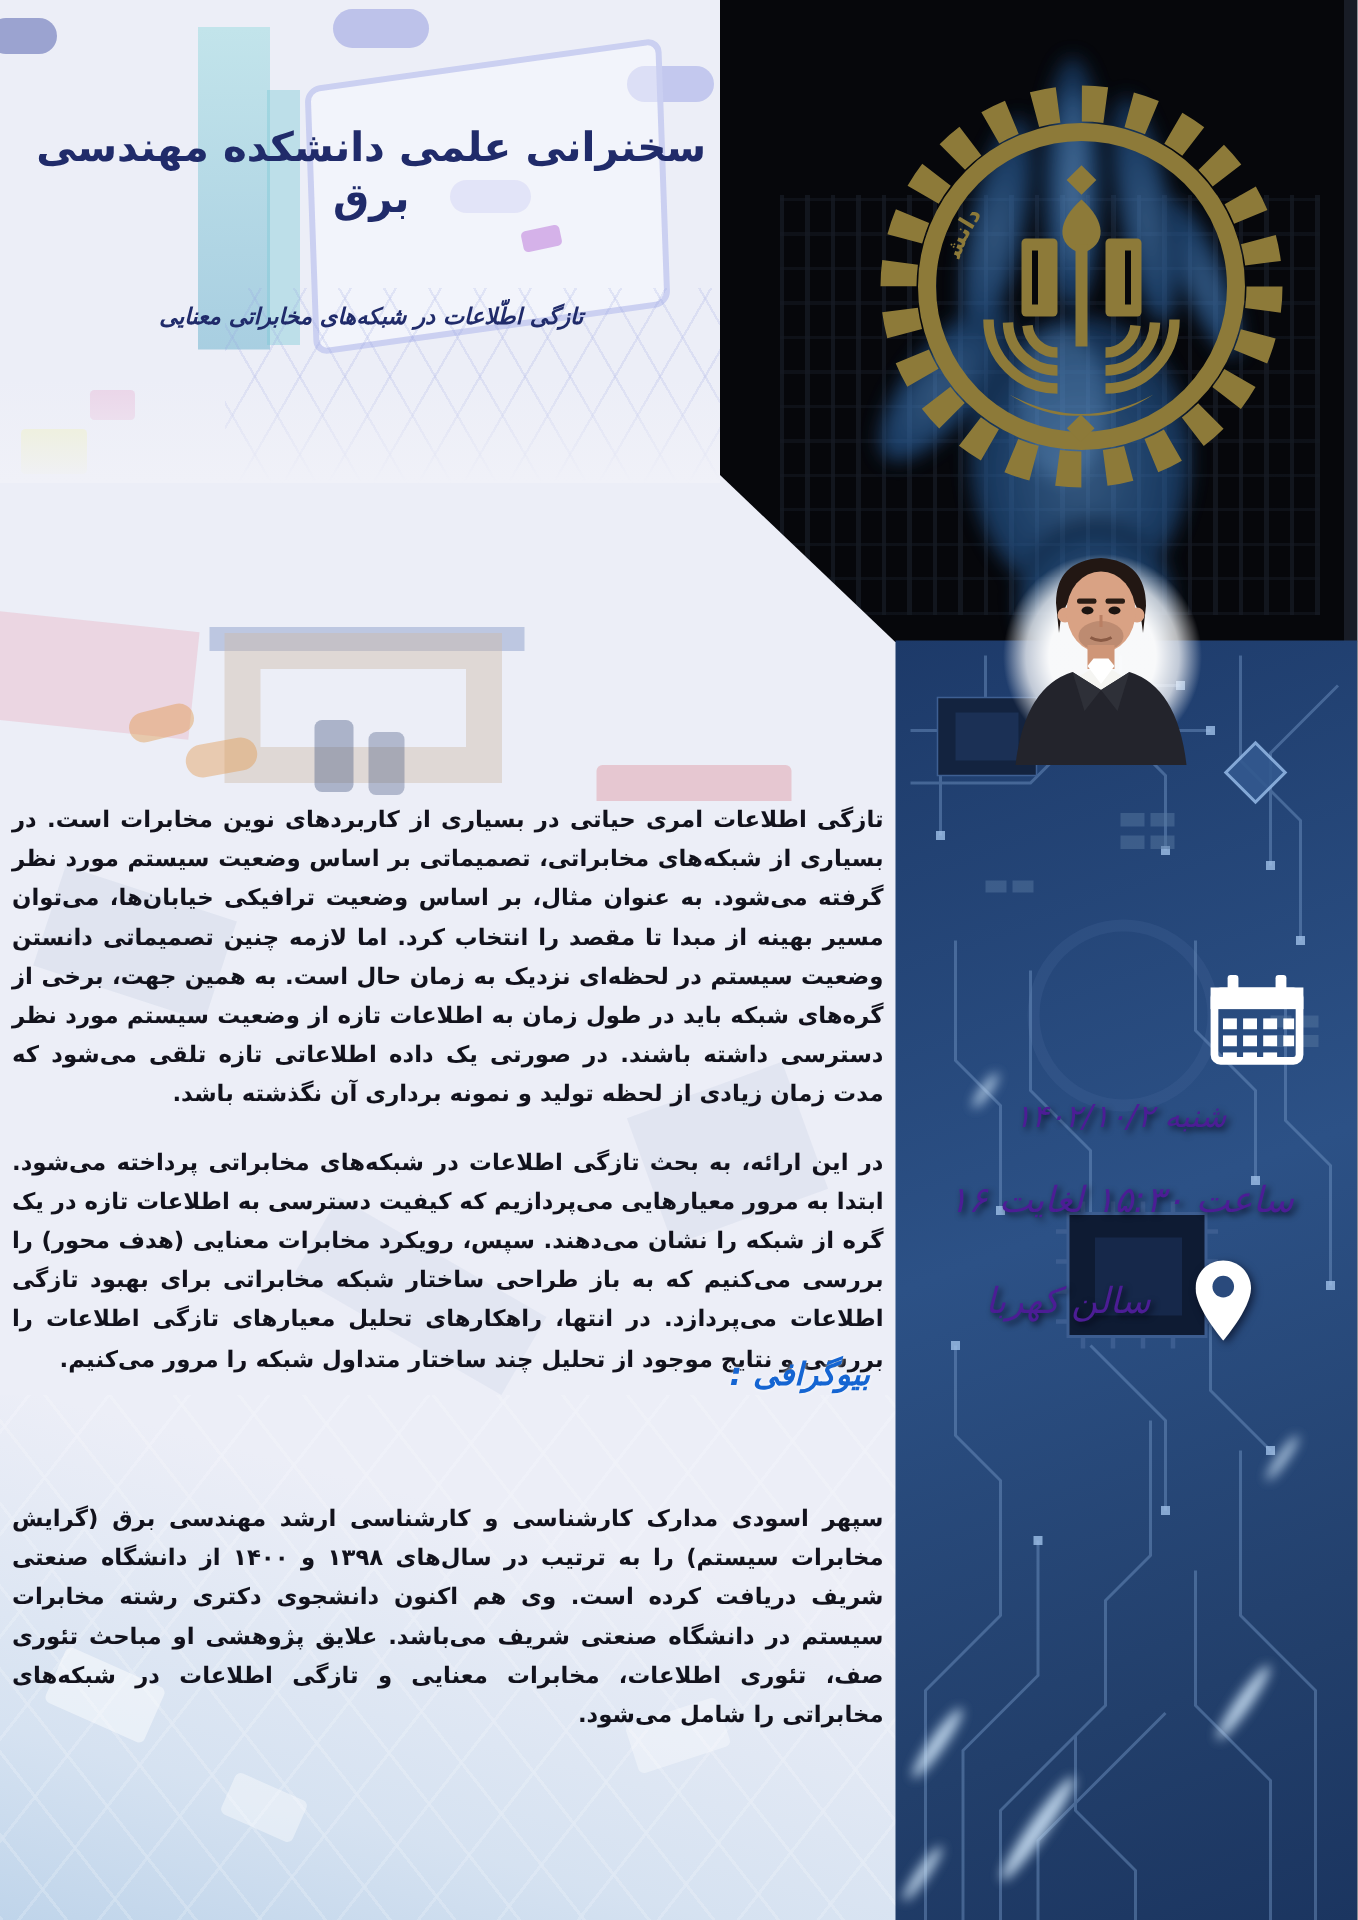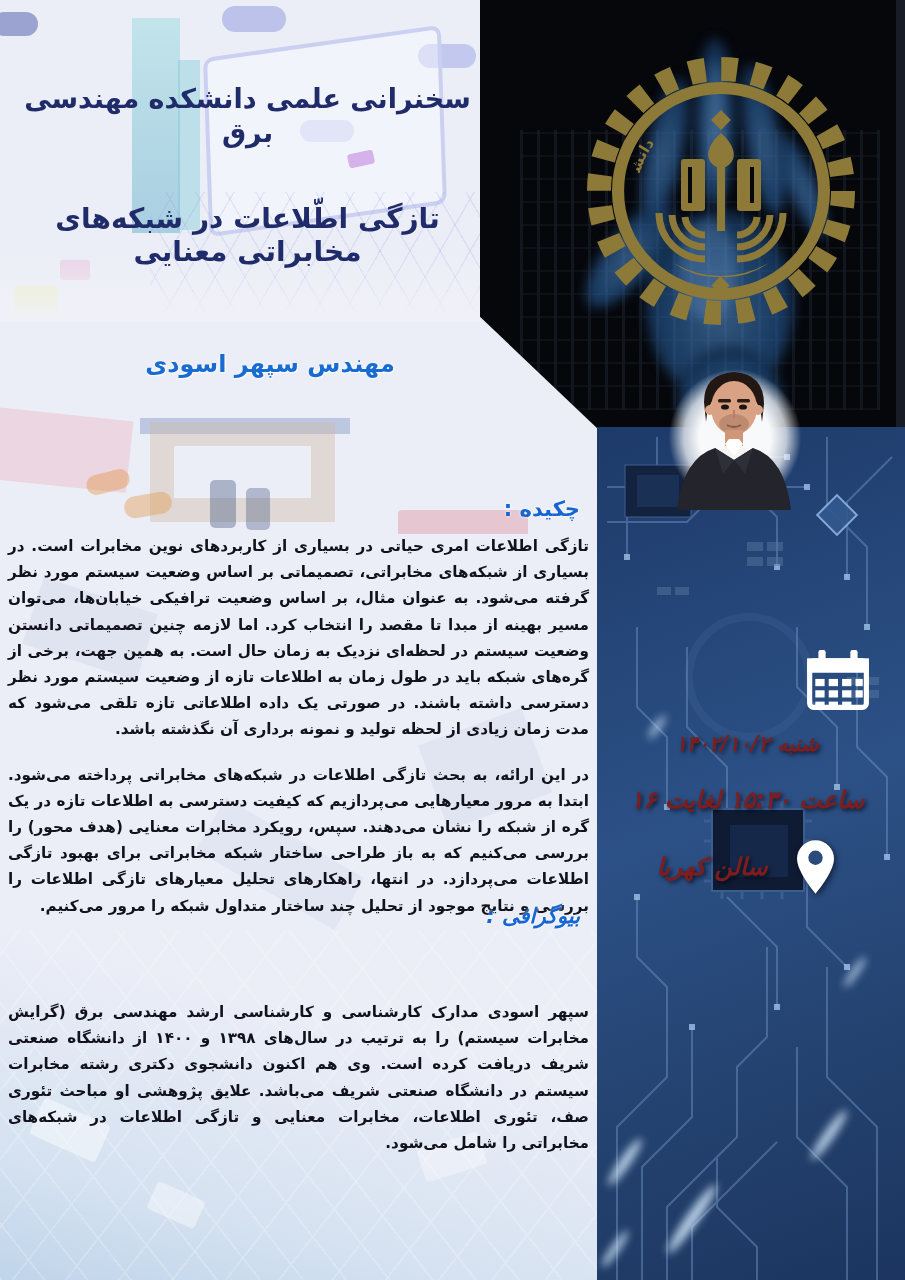--- a/index.html
+++ b/index.html
@@ -70,38 +70,38 @@
 
   
   .photo-glow{position:absolute;left:650px;top:350px;width:170px;height:175px;border-radius:50%;
     background:radial-gradient(closest-side,rgba(255,255,255,.97) 42%,rgba(255,255,255,.72) 60%,rgba(255,255,255,0) 78%);}
   .person-svg{position:absolute;left:667px;top:360px;width:134px;height:150px;}
 
   
   .fa{direction:rtl;}
   .header-block{position:absolute;left:0;top:82px;width:495px;text-align:center;color:#202b6a;}
   .title{font-size:27px;font-weight:bold;line-height:1.25;text-align:center;}
-  .subtitle{margin-top:52px;font-size:28px;font-weight:bold;}
+  .subtitle{margin-top:52px;font-size:15px;font-weight:bold;font-style:italic;}
   .name-block{position:absolute;left:20px;top:350px;width:500px;text-align:center;color:#186bd1;
     text-shadow:0 0 3px rgba(255,255,255,.95),1px 1px 0 rgba(255,255,255,.8);}
   .sp-name{font-size:24px;font-weight:bold;}
   .sp-role{margin-top:28px;font-size:21.5px;font-weight:bold;}
   .sec-head{position:absolute;left:0;width:580px;text-align:right;color:#1565d2;font-size:21px;font-weight:bold;
     text-shadow:0 0 3px rgba(255,255,255,.9);}
   .abstract-head{top:497px;}
   .bio-head{top:904px;font-style:italic;}
   .bodytext{position:absolute;left:8px;width:581px;color:#12121c;font-size:15.2px;font-weight:bold;
     line-height:26.2px;text-align:justify;}
   .bodytext p{margin:0;}
   .bodytext p + p{margin-top:19px;}
   .abstract-body{top:533px;}
   .bio-body{top:999px;}
 
   
-  .ev{position:absolute;color:#7f1d1d;font-weight:bold;font-style:italic;text-align:center;
+  .ev{position:absolute;color:#4c1d95;font-weight:normal;font-style:italic;text-align:center;
     text-shadow:2px 2px 4px rgba(0,0,15,.7);}
   .ev-date{left:617px;top:732px;width:260px;font-size:21px;}
   .ev-time{left:605px;top:786px;width:285px;font-size:24px;}
   .ev-loc{left:628px;top:853px;width:168px;font-size:24px;}
   .cal-icon{position:absolute;left:805px;top:649px;width:66px;height:64px;}
   .pin-icon{position:absolute;left:797px;top:840px;width:37px;height:54px;
     filter:drop-shadow(2px 2px 3px rgba(0,0,15,.6));}
 </style>
 </head>
 <body>
@@ -310,24 +310,22 @@
     <path d="M86 88 L67 100 L78 114 Z" fill="#2e3038"></path>
     <path d="M58 84 L67 96 L76 84 L72 79 L62 79 Z" fill="#ffffff"></path>
   </svg>
 
   <div class="header-block fa">
     <div class="title">سخنرانی علمی دانشکده مهندسی برق</div>
     <div class="subtitle">تازگی اطّلاعات در شبکه‌های مخابراتی معنایی</div>
   </div>
 
   <div class="name-block fa">
-    <div class="sp-name">مهندس سپهر اسودی</div>
-  </div>
-
-  <div class="sec-head abstract-head fa">چکیده :</div>
+  </div>
+
   <div class="bodytext abstract-body fa">
     <p>تازگی اطلاعات امری حیاتی در بسیاری از کاربردهای نوین مخابرات است. در بسیاری از شبکه‌های مخابراتی، تصمیماتی بر اساس وضعیت سیستم مورد نظر گرفته می‌شود. به عنوان مثال، بر اساس وضعیت ترافیکی خیابان‌ها، می‌توان مسیر بهینه از مبدا تا مقصد را انتخاب کرد. اما لازمه چنین تصمیماتی دانستن وضعیت سیستم در لحظه‌ای نزدیک به زمان حال است. به همین جهت، برخی از گره‌های شبکه باید در طول زمان به اطلاعات تازه از وضعیت سیستم مورد نظر دسترسی داشته باشند. در صورتی یک داده اطلاعاتی تازه تلقی می‌شود که مدت زمان زیادی از لحظه تولید و نمونه برداری آن نگذشته باشد.</p>
     <p>در این ارائه، به بحث تازگی اطلاعات در شبکه‌های مخابراتی پرداخته می‌شود. ابتدا به مرور معیارهایی می‌پردازیم که کیفیت دسترسی به اطلاعات تازه در یک گره از شبکه را نشان می‌دهند. سپس، رویکرد مخابرات معنایی (هدف محور) را بررسی می‌کنیم که به باز طراحی ساختار شبکه مخابراتی برای بهبود تازگی اطلاعات می‌پردازد. در انتها، راهکارهای تحلیل معیارهای تازگی اطلاعات را بررسی و نتایج موجود از تحلیل چند ساختار متداول شبکه را مرور می‌کنیم.</p>
   </div>
 
   <div class="sec-head bio-head fa">بیوگرافی :</div>
   <div class="bodytext bio-body fa">
     <p>سپهر اسودی مدارک کارشناسی و کارشناسی ارشد مهندسی برق (گرایش مخابرات سیستم) را به ترتیب در سال‌های ۱۳۹۸ و ۱۴۰۰ از دانشگاه صنعتی شریف دریافت کرده است. وی هم اکنون دانشجوی دکتری رشته مخابرات سیستم در دانشگاه صنعتی شریف می‌باشد. علایق پژوهشی او مباحث تئوری صف، تئوری اطلاعات، مخابرات معنایی و تازگی اطلاعات در شبکه‌های مخابراتی را شامل می‌شود.</p>
   </div>
 

